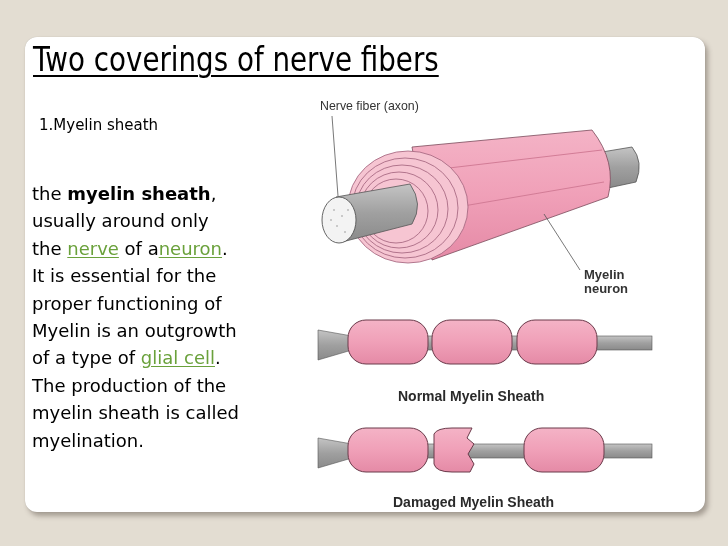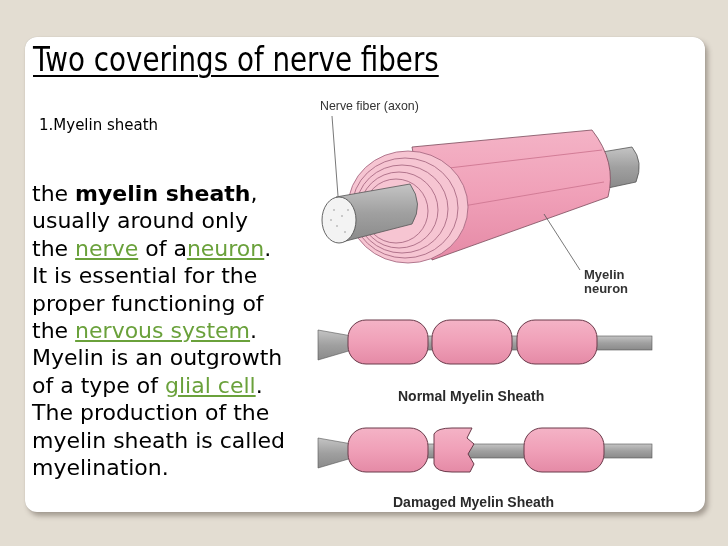--- a/index.html
+++ b/index.html
@@ -21,21 +21,21 @@
     text-decoration:underline; text-decoration-thickness:2px; text-underline-offset:4px;
     transform:scaleX(0.84); transform-origin:left top;
     letter-spacing:0px; white-space:nowrap;
   }
   .subtitle {
     position:absolute; left:39px; top:110px;
     font-size:15px; line-height:30px; color:#000; white-space:nowrap;
   }
   .body-text {
     position:absolute; left:32px; top:180px; width:290px;
-    font-size:22px; line-height:27.4px; color:#000;
+    font-size:18px; line-height:27.4px; color:#000;
   }
   .body-text .line { display:block; white-space:nowrap; }
   .body-text b { font-weight:bold; }
   .link { color:#6aa13b; text-decoration:underline; text-decoration-color:#6aa13b; text-underline-offset:2px; }
   .figure {
     position:absolute; left:312px; top:92px; width:390px; height:420px;
   }
   .fig-label {
     position:absolute; font-family:"Liberation Sans", sans-serif; color:#333;
     white-space:nowrap;
@@ -53,21 +53,20 @@
 <div class="title">Two coverings  of nerve fibers</div>
 
 <div class="subtitle">1.Myelin sheath</div>
 
 <div class="body-text">
   <span class="line"><span>the </span><b>myelin sheath</b><span>,</span></span>
   <span class="line">usually around only</span>
   <span class="line"><span>the </span><a class="link">nerve</a><span> of a</span><a class="link">neuron</a><span>.</span></span>
   <span class="line">It is essential for the</span>
   <span class="line">proper functioning of</span>
-  <span class="line"><span>the </span><a class="link">nervous system</a><span>.</span></span>
   <span class="line">Myelin is an outgrowth</span>
   <span class="line"><span>of a type of </span><a class="link">glial cell</a><span>.</span></span>
   <span class="line">The production of the</span>
   <span class="line">myelin sheath is called</span>
   <span class="line">myelination.</span>
 </div>
 
 <div class="figure">
   <svg width="390" height="420" viewBox="0 0 390 420">
     <defs>

